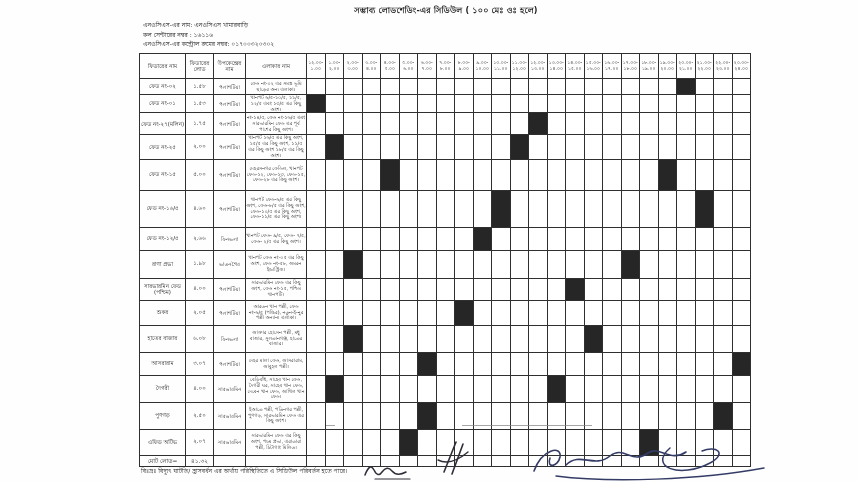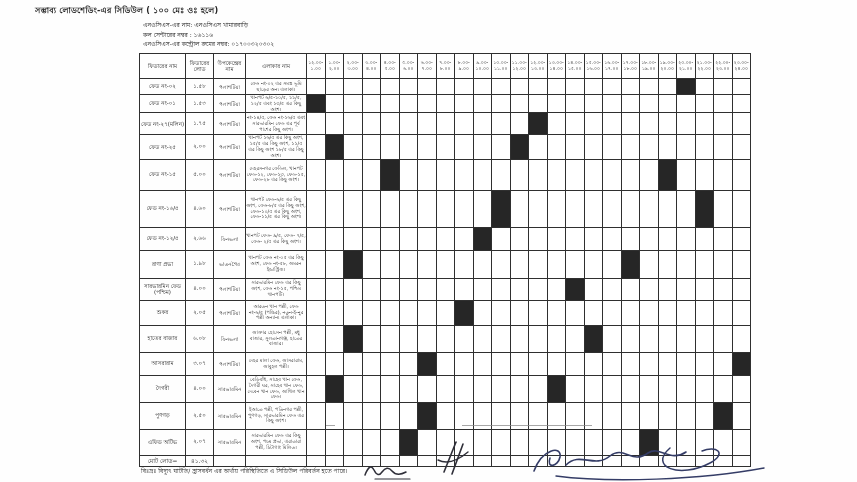--- a/index.html
+++ b/index.html
@@ -3,21 +3,21 @@
 <meta charset="utf-8">
 <style>
   html,body{margin:0;padding:0;}
   body{
     width:857px;height:482px;position:relative;overflow:hidden;
     background:#ffffff;color:#1c1c1c;
     font-family:"DejaVu Sans",sans-serif;
   }
   .page{position:absolute;inset:0;background:#fefefe;}
   .doc-title{
-    position:absolute;top:4px;left:35px;right:0;
+    position:absolute;top:4px;left:35px;right:0;text-align:center;
     font-size:8px;font-weight:700;letter-spacing:.2px;color:#222;
   }
   .header-info{position:absolute;top:20px;left:143px;font-size:6px;line-height:9.5px;color:#222;}
   .header-info div{white-space:nowrap;}
   table.sched{
     position:absolute;left:139px;top:53px;width:612px;
     border-collapse:collapse;table-layout:fixed;
     border:1.5px solid #242424;
   }
   table.sched td,table.sched th{

